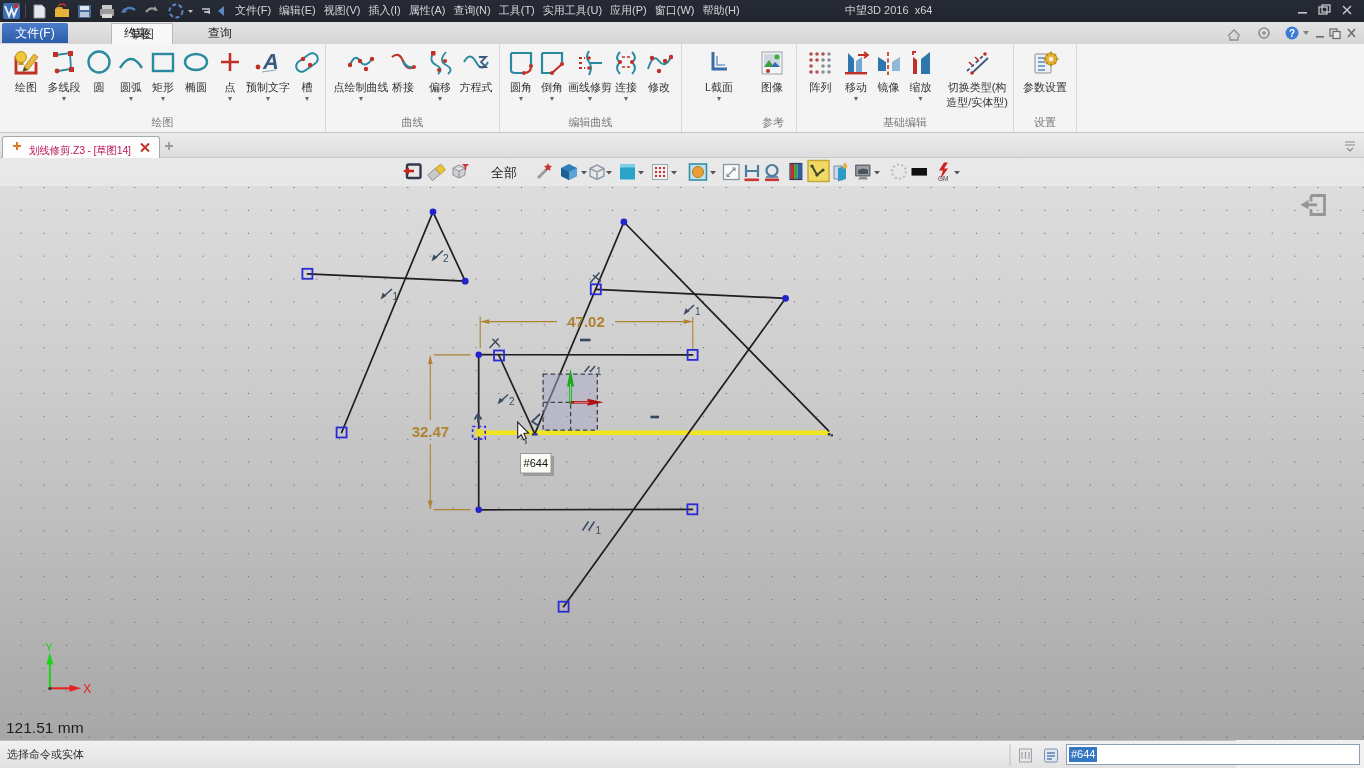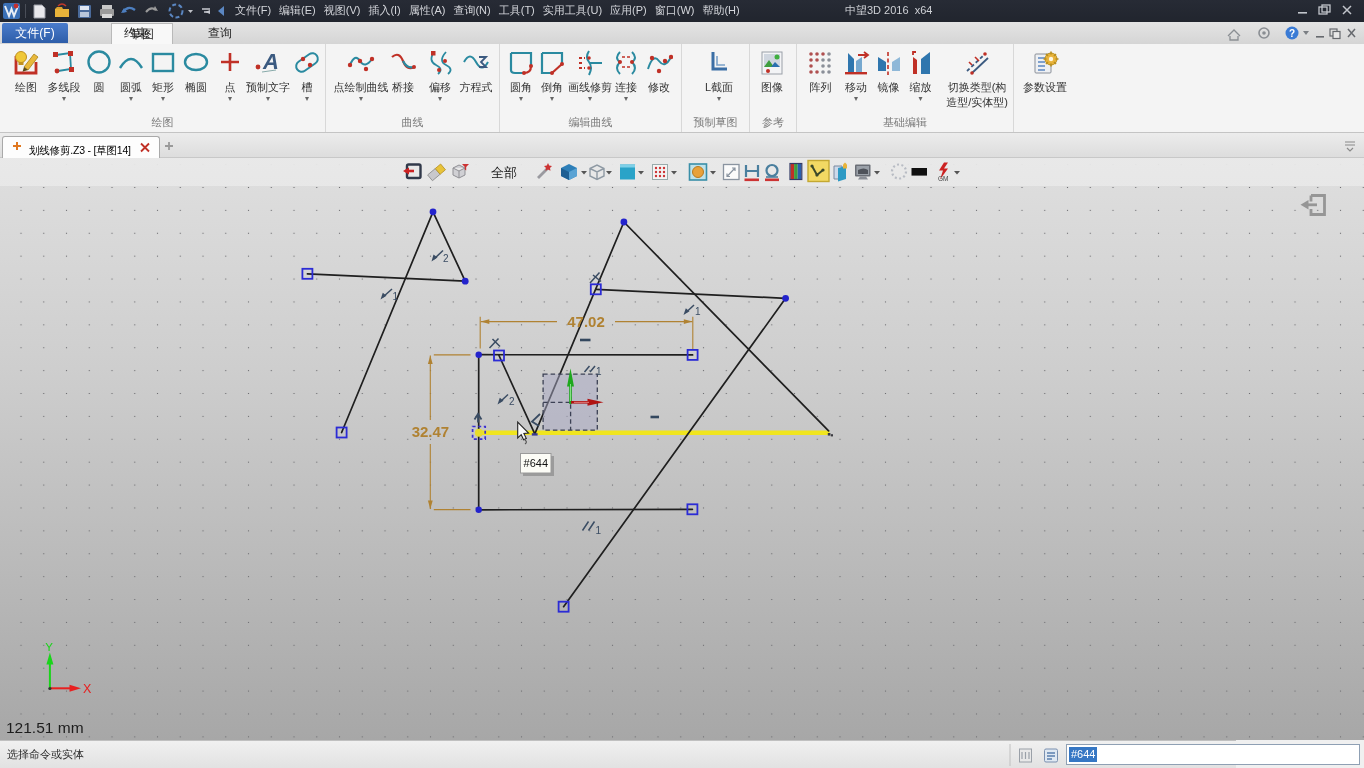--- a/index.html
+++ b/index.html
@@ -23,21 +23,21 @@
 
 #ribbon { position:absolute; left:0; top:44px; width:1364px; height:89px; background:#f4f4f4; border-bottom:1px solid #c4c4c4; }
 .rgroup { position:absolute; top:0; height:88px; border-right:1px solid #d8d8d8; }
 .glabel { position:absolute; bottom:2px; width:100%; text-align:center; font-size:11px; color:#7a7a7a; }
 .rbtn { position:absolute; top:5px; text-align:center; font-size:11px; color:#333; }
 .rbtn .ric { display:block; margin:0 auto; }
 .rbtn .rlb { display:block; margin-top:3px; white-space:nowrap; }
 .caret { display:block; margin-top:1px; color:#666; font-size:8px; line-height:6px; }
 
 #docbar { position:absolute; left:0; top:133px; width:1364px; height:25px; background:linear-gradient(#ececec,#dddddd); border-bottom:1px solid #c8c8c8; }
-#doctab { position:absolute; left:2px; top:3px; width:158px; height:22px; background:#fdfdfd; border:1px solid #a9a9a9; border-bottom:none; border-radius:3px 3px 0 0; font-size:12px; color:#000000; line-height:20px; }
+#doctab { position:absolute; left:2px; top:3px; width:158px; height:22px; background:#fdfdfd; border:1px solid #a9a9a9; border-bottom:none; border-radius:3px 3px 0 0; font-size:12px; color:#be185d; line-height:20px; }
 
 #canvas { position:absolute; left:0; top:158px; width:1364px; height:582px;
  background-image: radial-gradient(circle 1px, #6c6c70 0.85px, rgba(0,0,0,0) 1px), linear-gradient(180deg, #dfdfdf 0%, #cecece 36%, #bbbbbb 68%, #a7a7a7 100%);
  background-size: 22.75px 22.9px, 100% 100%;
  background-position: 9.65px 18.05px, 0 0;
 }
 #cnvtools { position:absolute; left:0; top:0; width:1364px; height:28px; background:linear-gradient(rgba(233,233,233,0.96),rgba(233,233,233,0.88)); }
 #sketch { position:absolute; left:0; top:0; }
 #mmlabel { position:absolute; left:6px; top:561px; font-size:15.5px; color:#1c1c1c; }
 
@@ -114,28 +114,28 @@
   <div id="ribbon">
     <div class="rgroup" style="left:0;width:326px">
         <div class="glabel">绘图</div>
       </div>
     <div class="rgroup" style="left:326px;width:174px">
         <div class="glabel">曲线</div>
       </div>
     <div class="rgroup" style="left:500px;width:182px">
         <div class="glabel">编辑曲线</div>
       </div>
-    <div class="rgroup" style="left:682px;width:68px">
-        <div class="glabel">预制草图</div>
-      </div>
     <div class="rgroup" style="left:750px;width:47px">
         <div class="glabel">参考</div>
       </div>
     <div class="rgroup" style="left:797px;width:217px">
         <div class="glabel">基础编辑</div>
+      </div>
+    <div class="rgroup" style="left:1014px;width:63px">
+        <div class="glabel">设置</div>
       </div>
 
     <div class="rbtn" style="left:6px;width:40px">
       <svg class="ric" width="28" height="28">
           <path d="M4 7 V24 H24 V13" stroke="#c03026" stroke-width="2.8" fill="none"></path>
           <circle cx="9" cy="8" r="5.5" fill="#f0c838" stroke="#c09020" stroke-width="1"></circle>
           <rect x="6.5" y="13" width="5" height="3" fill="#c09020"></rect>
           <path d="M12 18 L22 5 L26 8 L16 21 z" fill="#e8b83a" stroke="#a88018" stroke-width="0.8"></path>
           <path d="M12 18 l4 3 -5.5 1.8 z" fill="#5a4a1a"></path>
         </svg>

